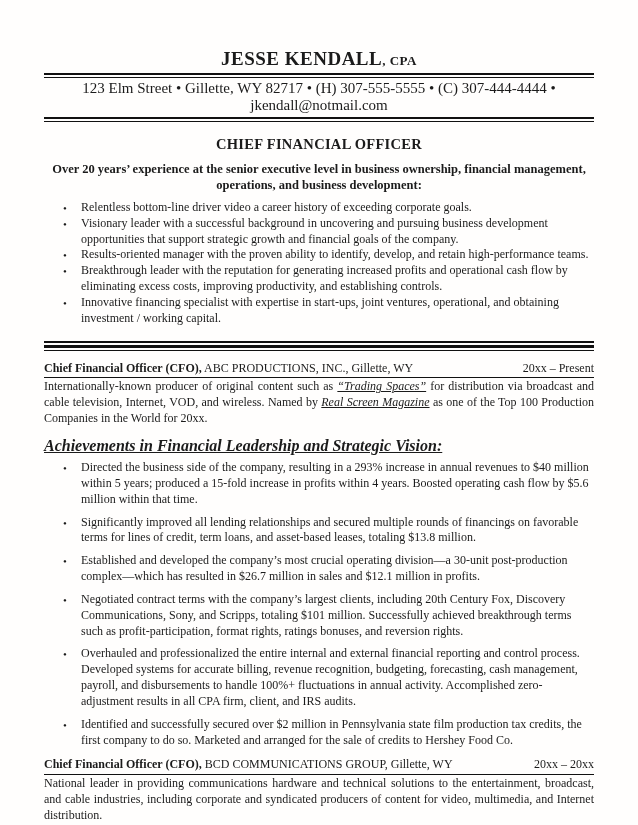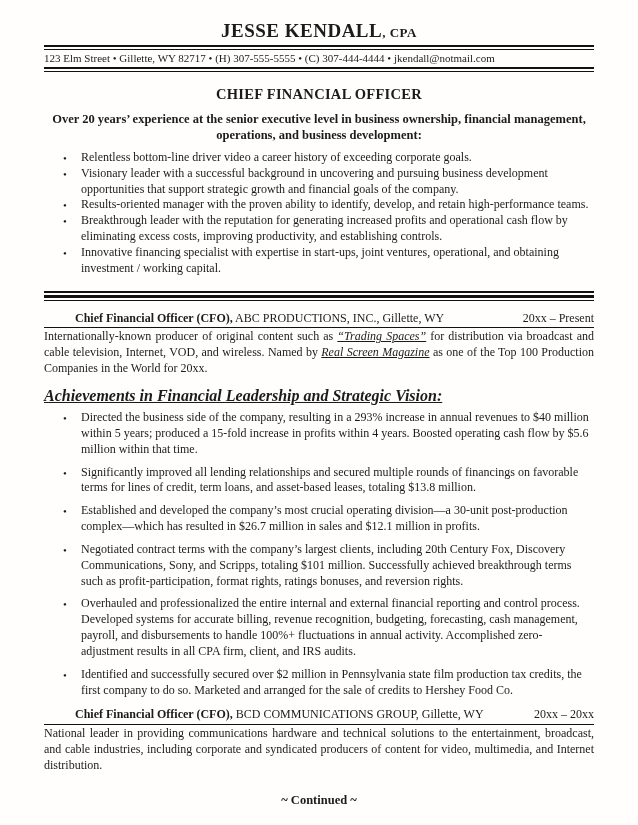--- a/index.html
+++ b/index.html
@@ -5,40 +5,40 @@
   html, body { margin: 0; padding: 0; background: #ffffff; }
   body {
     width: 638px; height: 825px;
     font-family: "Liberation Serif", serif;
     color: #1b1b1b;
     -webkit-font-smoothing: antialiased;
   }
   .page {
     box-sizing: border-box;
     width: 638px; height: 825px;
-    padding: 20px 44px 0 44px;
+    padding: 48px 44px 0 44px;
     background: #fffefd;
   }
   
   .double-rule {
     border-top: 2px solid #111;
     border-bottom: 1px solid #111;
     height: 2px;
   }
   .name-line {
     text-align: center;
     font-weight: bold;
     font-size: 19px;
     letter-spacing: 0.5px;
     margin: 0 0 3px 0;
   }
   .name-line .cred { font-size: 13px; letter-spacing: 0.5px; }
   .contact-line {
-    text-align: left;
-    font-size: 11px;
+    text-align: center;
+    font-size: 15px;
     padding: 2px 0 3px 0;
   }
   .doc-title {
     text-align: center;
     font-weight: bold;
     font-size: 14.5px;
     letter-spacing: 0.3px;
     margin: 14px 0 8px 0;
   }
   .headline {
@@ -73,21 +73,21 @@
   }
   .job-header {
     display: flex;
     justify-content: space-between;
     align-items: baseline;
     border-bottom: 1px solid #111;
     font-size: 12px;
     line-height: 1.3;
     padding-bottom: 1px;
   }
-  .job-header .jtitle-bold { font-weight: bold; margin-left: 31px; }
+  .job-header .jtitle-bold { font-weight: bold; }
   .job-desc {
     font-size: 12px;
     line-height: 1.33;
     text-align: justify;
     margin: 1px 0 0 0;
   }
   .ach-heading {
     font-weight: bold;
     font-style: italic;
     text-decoration: underline;

